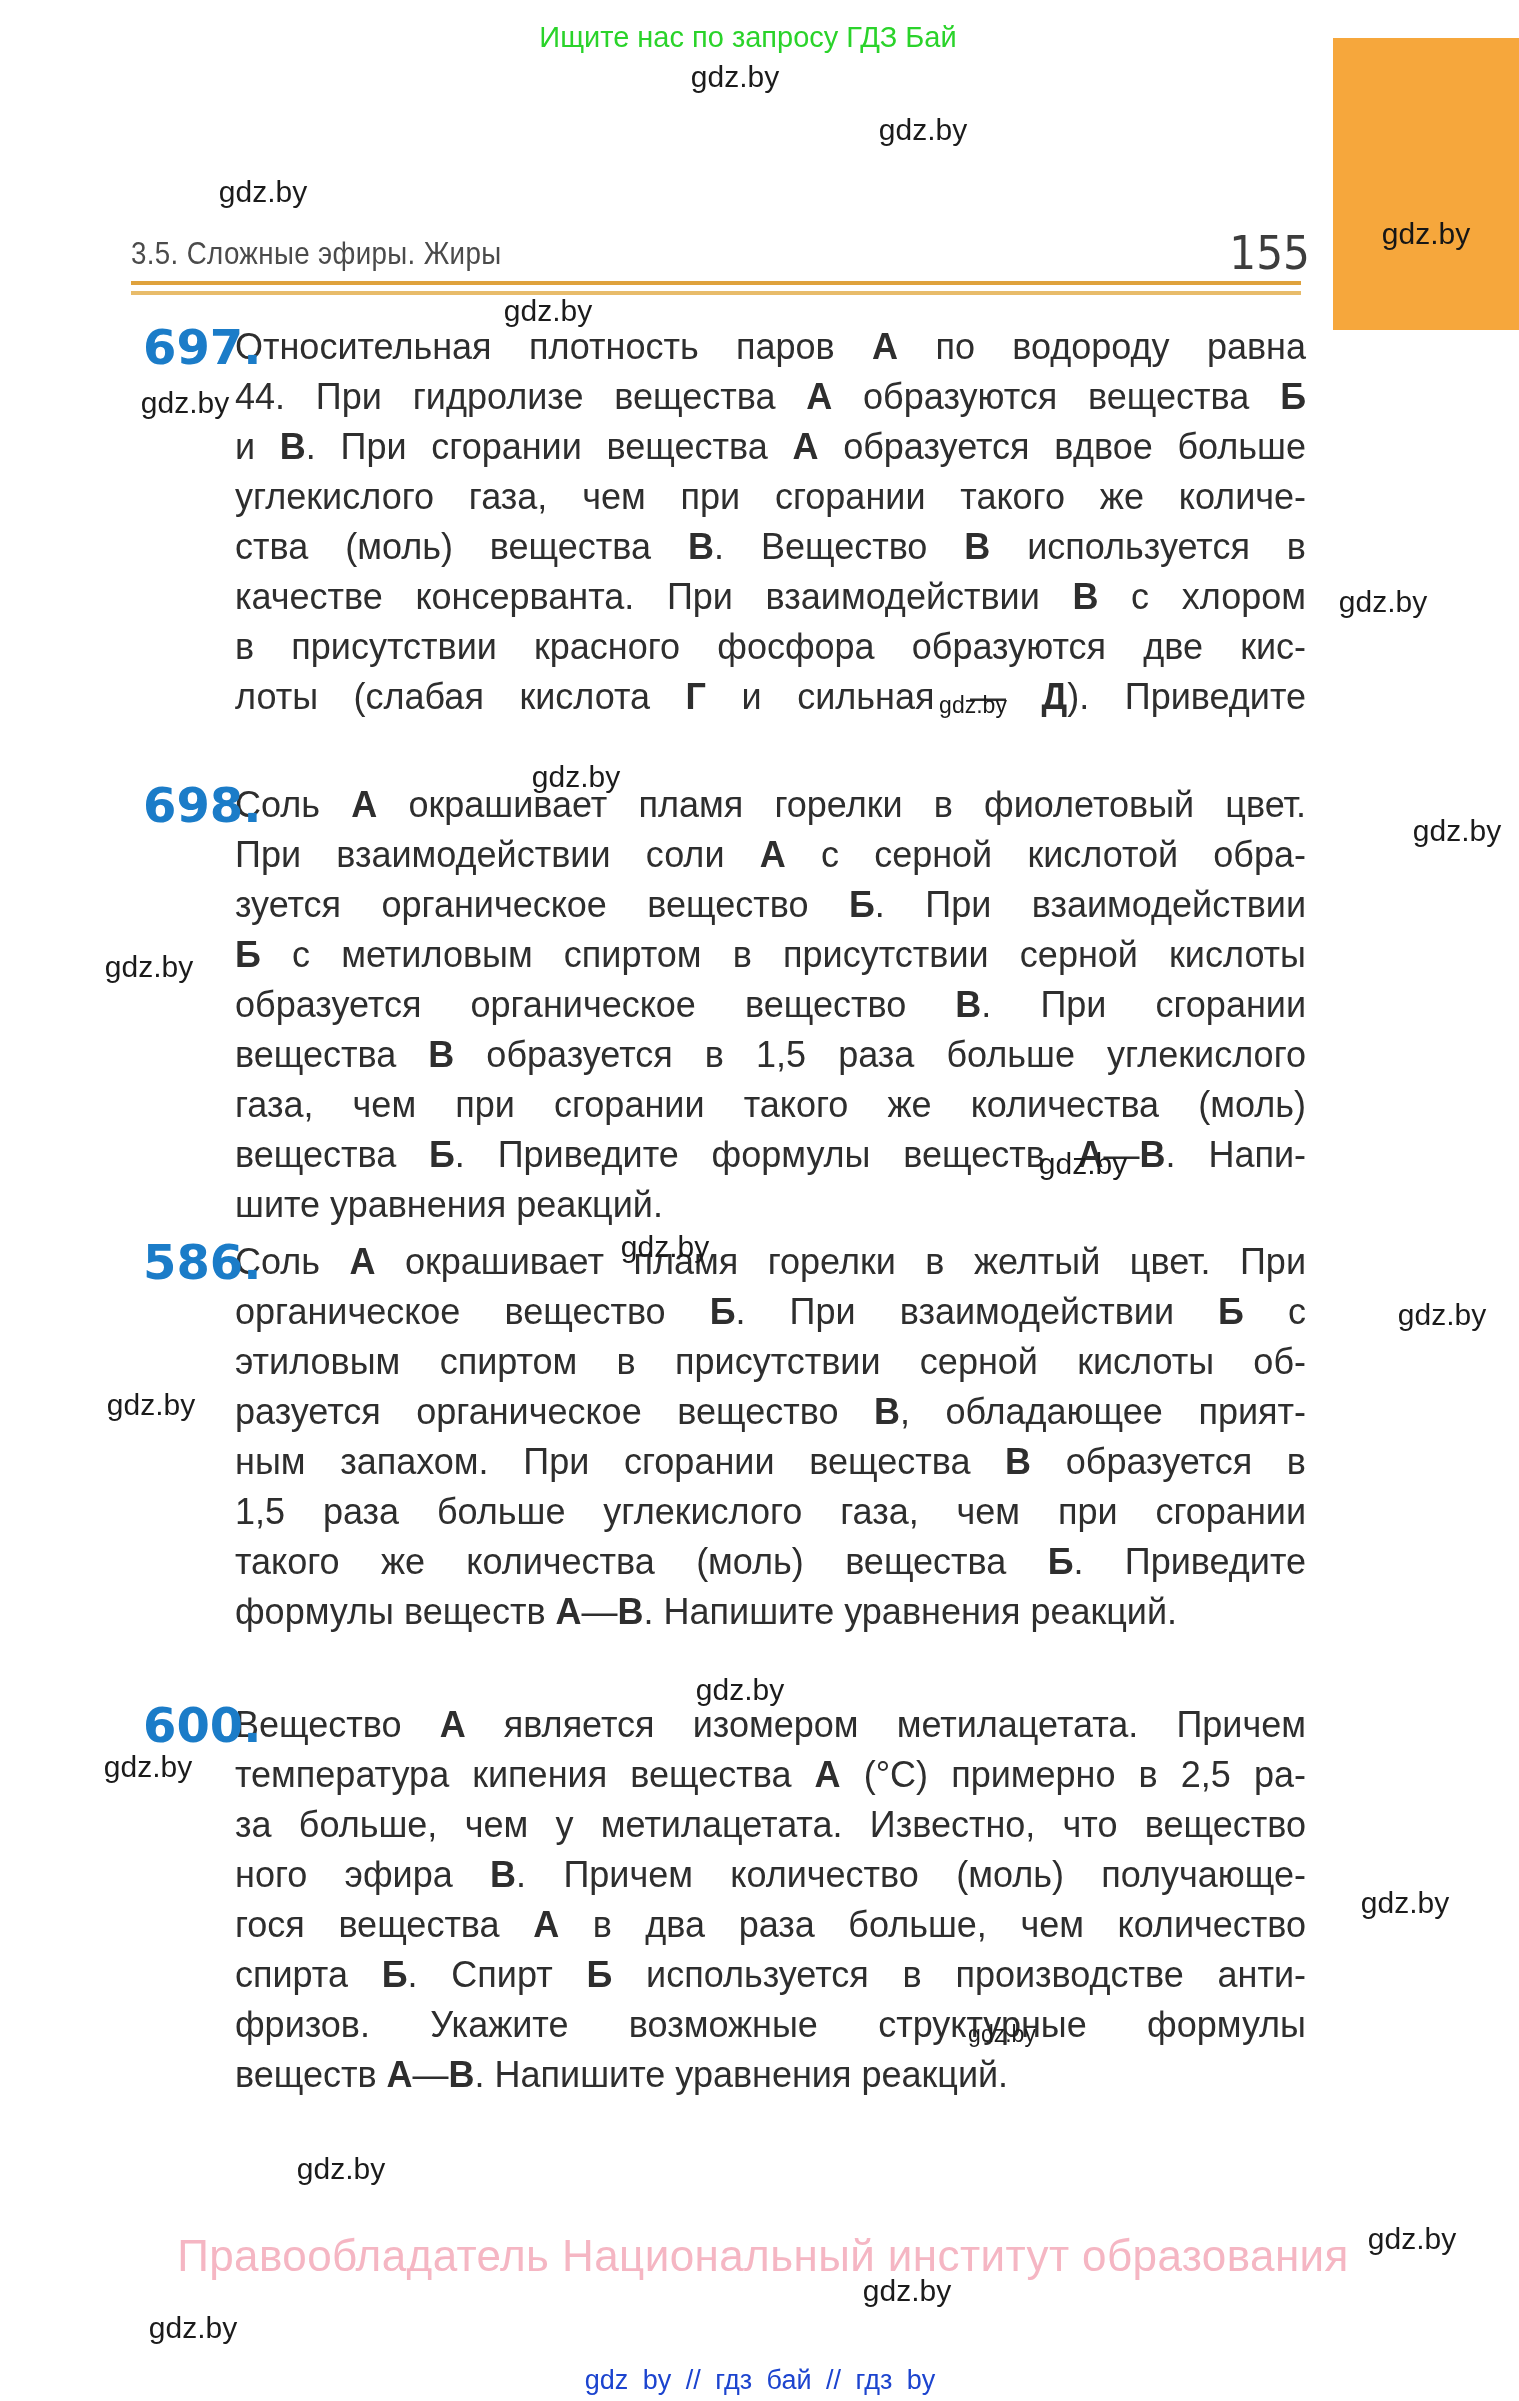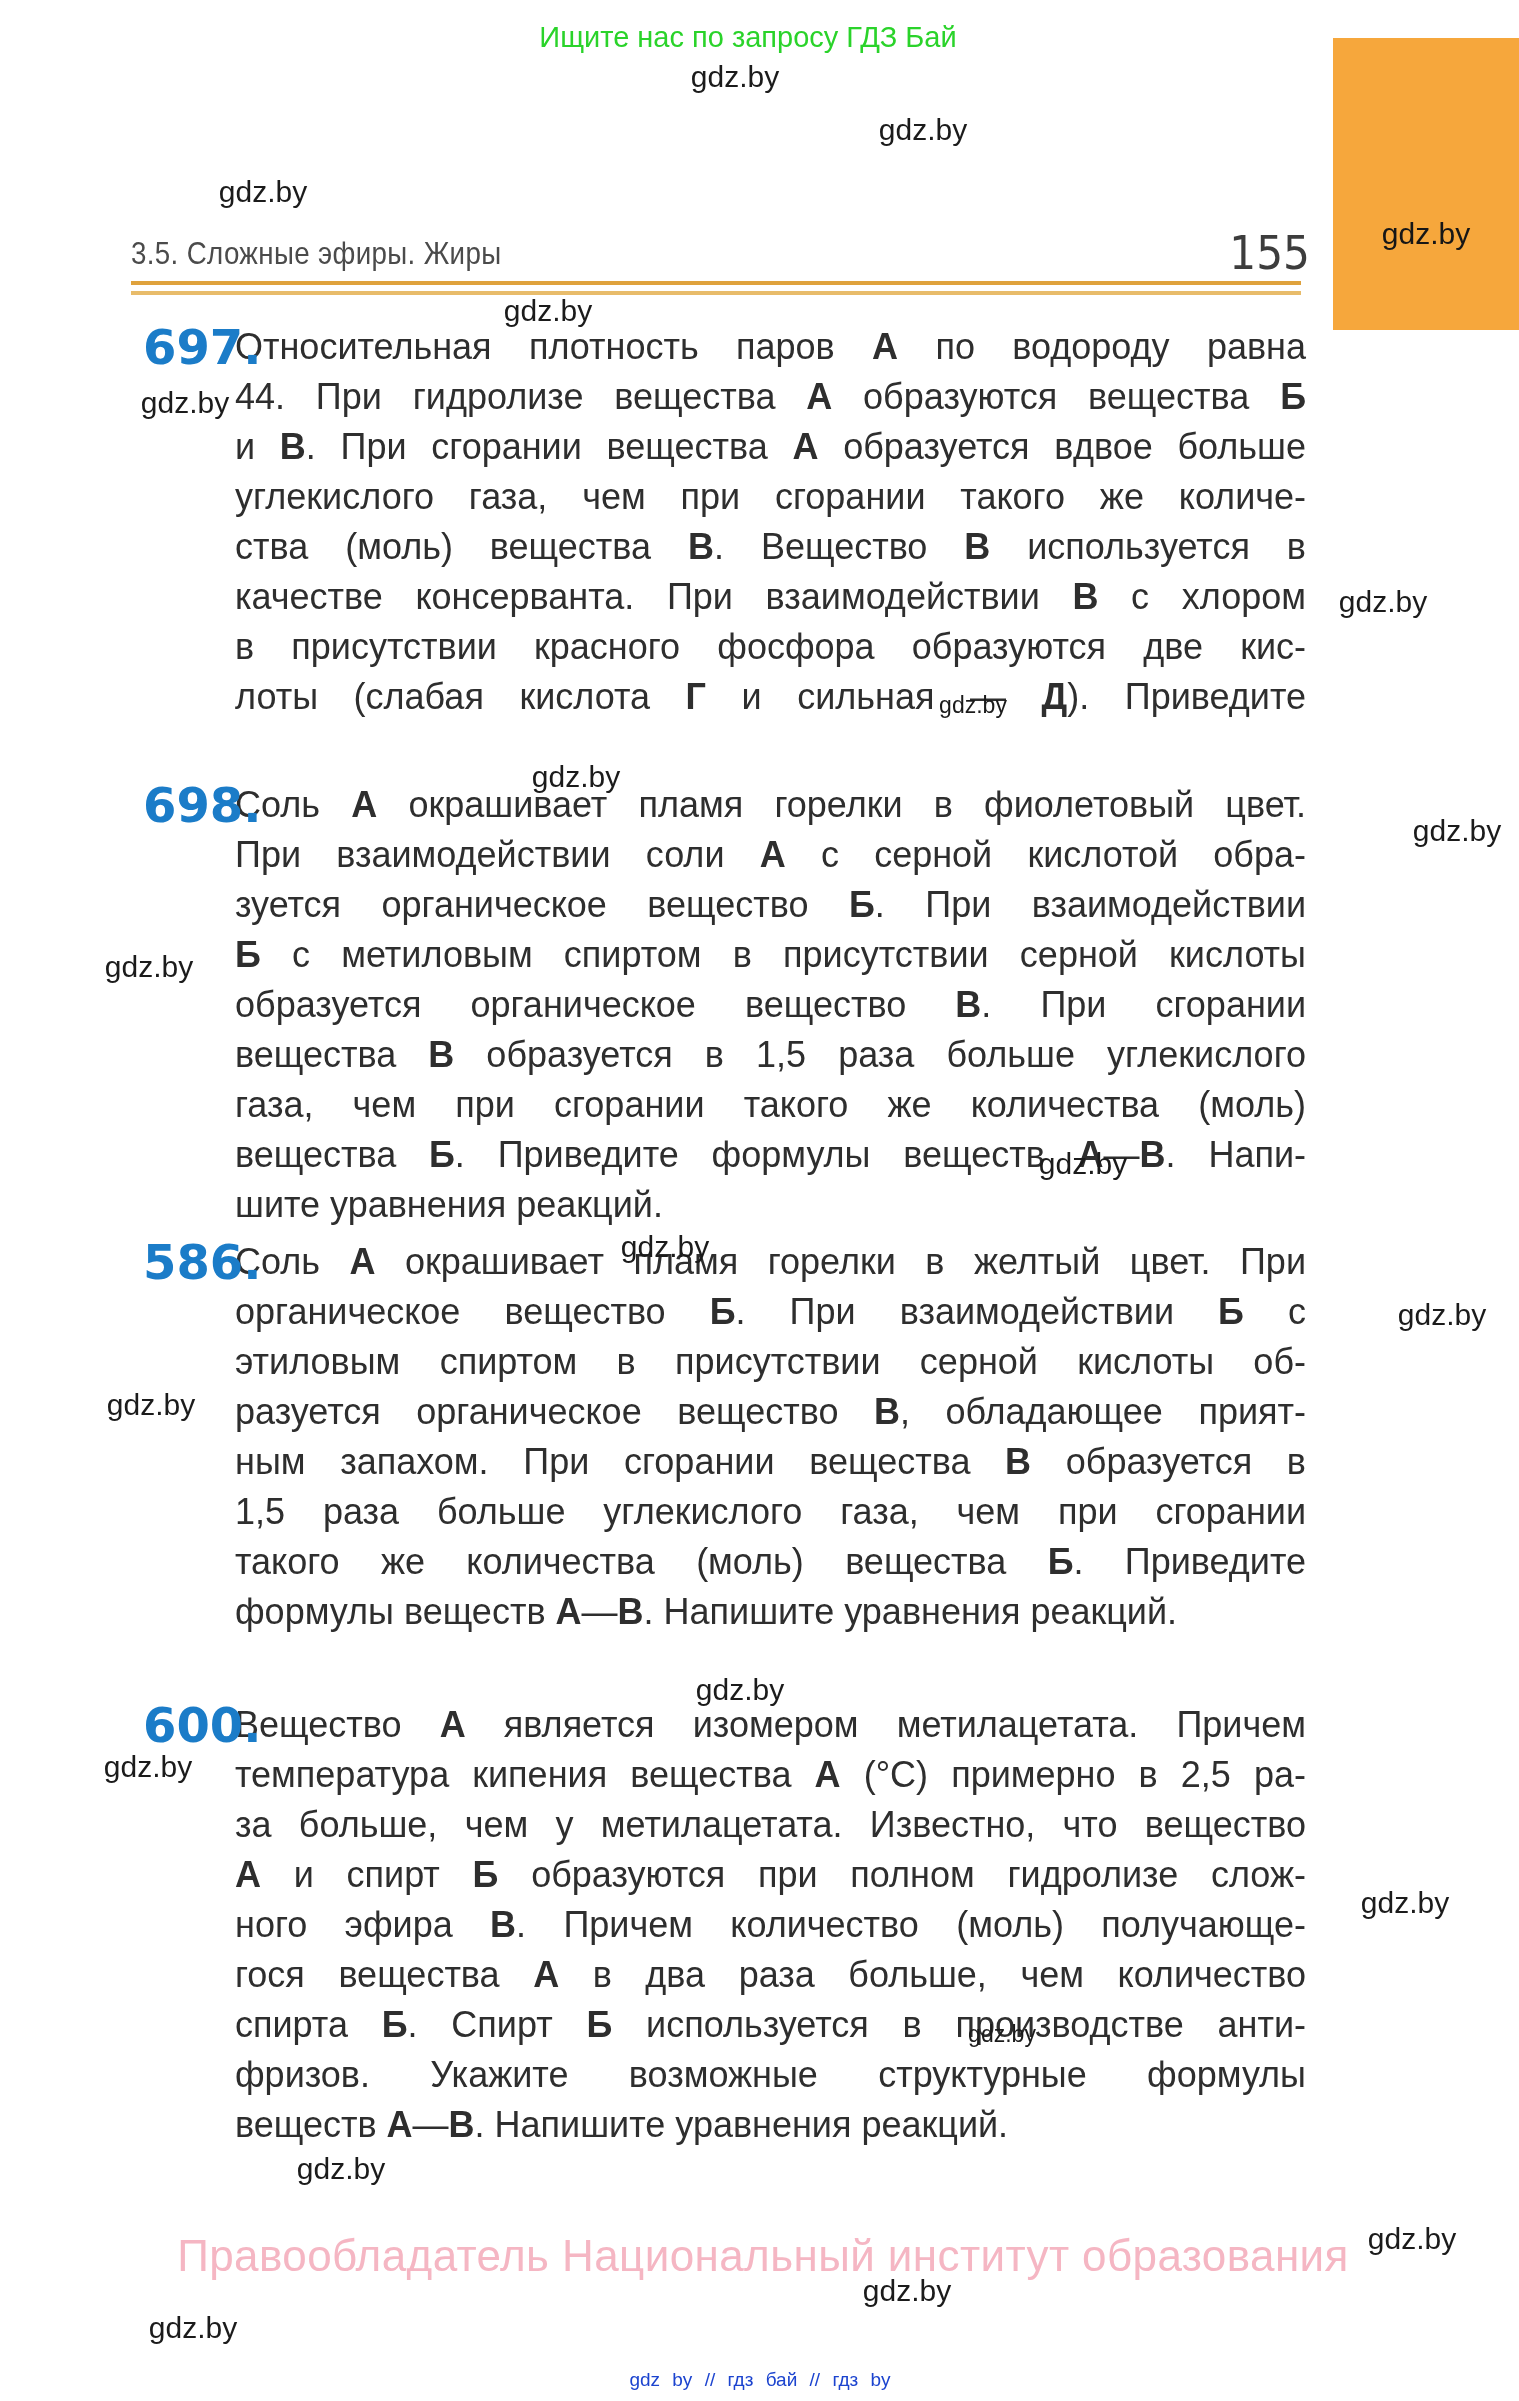--- a/index.html
+++ b/index.html
@@ -65,21 +65,21 @@
   }
   .wm.small{font-size:23px;}
   
   .footer-copyright{
     left:763px;top:2256px;transform:translate(-50%,-50%);
     font-size:44px;color:var(--footer-pink,#f5b6c3);
     white-space:nowrap;letter-spacing:0.4px;
   }
   .footer-links{
     left:760px;top:2380px;transform:translate(-50%,-50%);
-    font-size:19px;color:var(--links-blue,#1c44cf);
+    font-size:27px;color:var(--links-blue,#1c44cf);
     word-spacing:7px;white-space:nowrap;
   }
 </style>
 </head>
 <body>
 
 <div class="page">
 
   <div class="abs banner-top">Ищите нас по запросу ГДЗ Бай</div>
 
@@ -127,21 +127,20 @@
         <div class="ex-line">ным запахом. При сгорании вещества <b>В</b> образуется в</div>
         <div class="ex-line">1,5 раза больше углекислого газа, чем при сгорании</div>
         <div class="ex-line">такого же количества (моль) вещества <b>Б</b>. Приведите</div>
         <div class="ex-line last">формулы веществ <b>А</b>—<b>В</b>. Напишите уравнения реакций.</div>
       </div>
       <div class="abs exercise" style="top: 1700px;">
         <div class="ex-number">600.</div>
         <div class="ex-line">Вещество <b>А</b> является изомером метилацетата. Причем</div>
         <div class="ex-line">температура кипения вещества <b>А</b> (°С) примерно в 2,5 ра-</div>
         <div class="ex-line">за больше, чем у метилацетата. Известно, что вещество</div>
-        <div class="ex-line"><b>А</b> и спирт <b>Б</b> образуются при полном гидролизе слож-</div>
         <div class="ex-line">ного эфира <b>В</b>. Причем количество (моль) получающе-</div>
         <div class="ex-line">гося вещества <b>А</b> в два раза больше, чем количество</div>
         <div class="ex-line">спирта <b>Б</b>. Спирт <b>Б</b> используется в производстве анти-</div>
         <div class="ex-line">фризов. Укажите возможные структурные формулы</div>
         <div class="ex-line last">веществ <b>А</b>—<b>В</b>. Напишите уравнения реакций.</div>
       </div>
     </div>
 
   <div id="watermarks">
       <span class="wm" style="left: 735px; top: 77px;">gdz.by</span>

